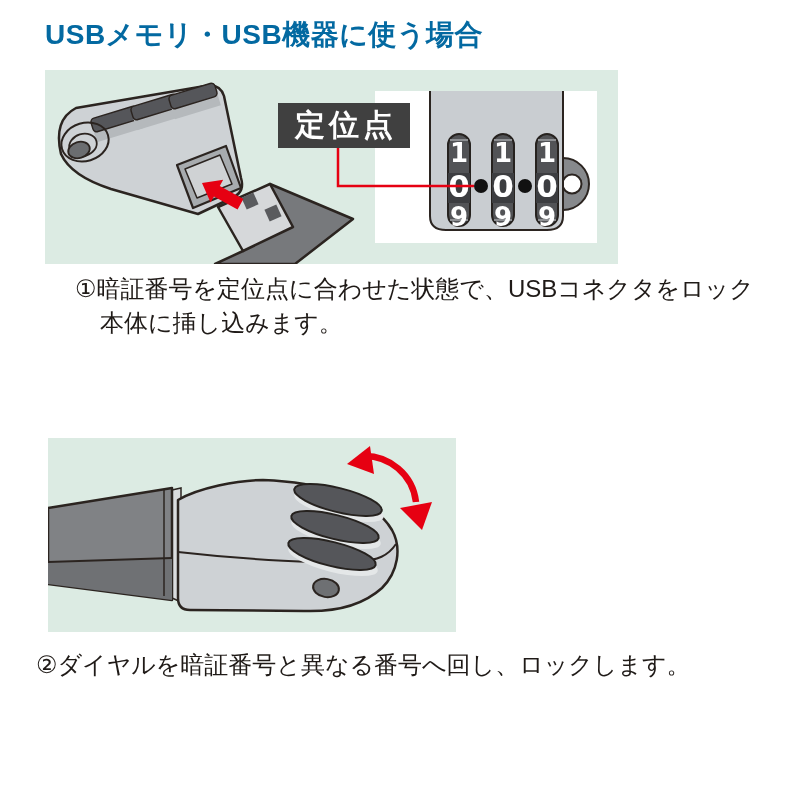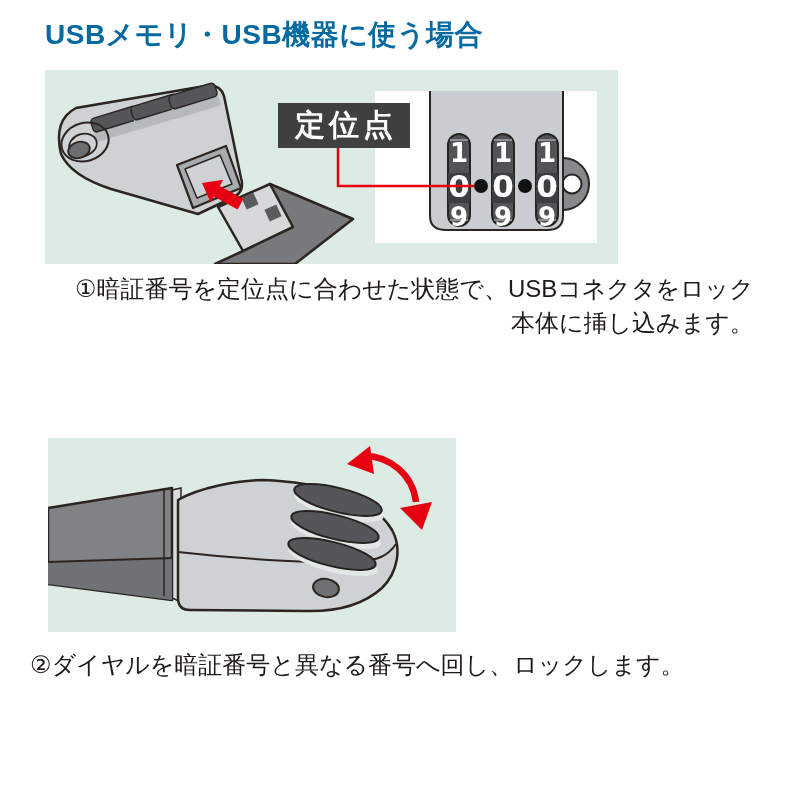--- a/index.html
+++ b/index.html
@@ -10,23 +10,23 @@
   .panel{position:absolute;background:#dcebe3;}
   .panel1{left:45px;top:70px;width:573px;height:194px;}
   .panel2{left:48px;top:438px;width:408px;height:194px;}
   .panel svg{display:block;}
   .callout{position:absolute;left:233px;top:33px;width:132px;height:45px;background:#404040;
            display:flex;align-items:center;justify-content:center;}
   .callout span{color:#ffffff;font-size:30px;font-weight:bold;letter-spacing:4px;
                 text-indent:4px;white-space:nowrap;}
   .caption{position:absolute;margin:0;color:#1f1a17;font-size:24px;line-height:34px;}
   .caption .cap-line{display:block;white-space:nowrap;}
-  .caption .indent{padding-left:25px;text-align:right;}
+  .caption .indent{padding-left:25px;}
   .caption1{left:46px;top:272px;margin-left:29px;}
-  .caption2{left:30px;top:648px;}
+  .caption2{left:36px;top:648px;}
   .dial-digit{font-family:"DejaVu Sans",sans-serif;font-weight:bold;fill:#ffffff;}
 </style>
 </head>
 <body>
 
 <div class="page">
 
   <h1 class="title">USBメモリ・USB機器に使う場合</h1>
 
   <div class="panel panel1">

